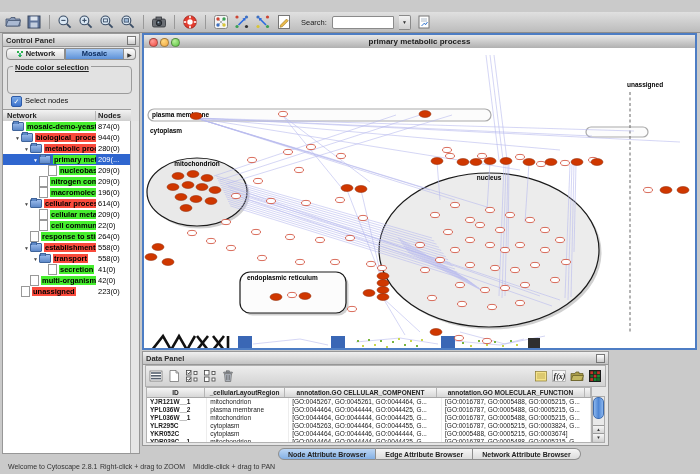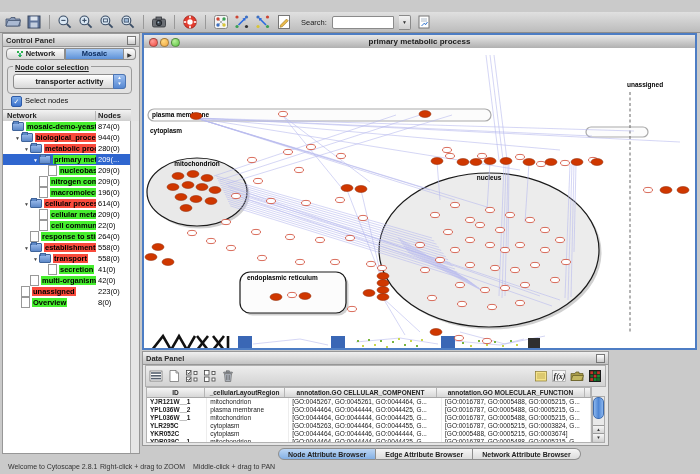--- a/index.html
+++ b/index.html
@@ -208,24 +208,20 @@
           </svg>
         <span>Network</span>
       </div>
       <div class="cp-tab selected">
         <span>Mosaic</span>
       </div>
       <div class="cp-tab-overflow">▶</div>
     </div>
     <div class="groupbox">
       <span class="legend">Node color selection</span>
-      <div class="combo">
-        <span>transporter activity</span>
-        <span class="combo-stepper">▲<br>▼</span>
-      </div>
     </div>
     <div class="checkbox-row">
       <span class="checkbox">✓</span>
       <span>Select nodes</span>
     </div>
     <div class="tree-header">
       <span class="c1">Network</span>
       <span class="c2">Nodes</span>
     </div>
     <div class="tree-body">
@@ -333,27 +329,20 @@
           <span class="docic"></span>
           <span class="chip green">multi-organism pro</span>
           <span class="cnt">42(0)</span>
         </div>
         <div class="trow">
           <span class="ind" style="width: 11px;"></span>
           <span class="arrow"></span>
           <span class="docic"></span>
           <span class="chip red">unassigned</span>
           <span class="cnt">223(0)</span>
-        </div>
-        <div class="trow">
-          <span class="ind" style="width: 11px;"></span>
-          <span class="arrow"></span>
-          <span class="docic"></span>
-          <span class="chip green">Overview</span>
-          <span class="cnt">8(0)</span>
         </div>
       </div>
     <div class="cp-scroll"></div>
   </div>
 
   <div class="network-window">
     <div class="nw-titlebar">
       <span class="light l-close"></span>
       <span class="light l-min"></span>
       <span class="light l-max"></span>

